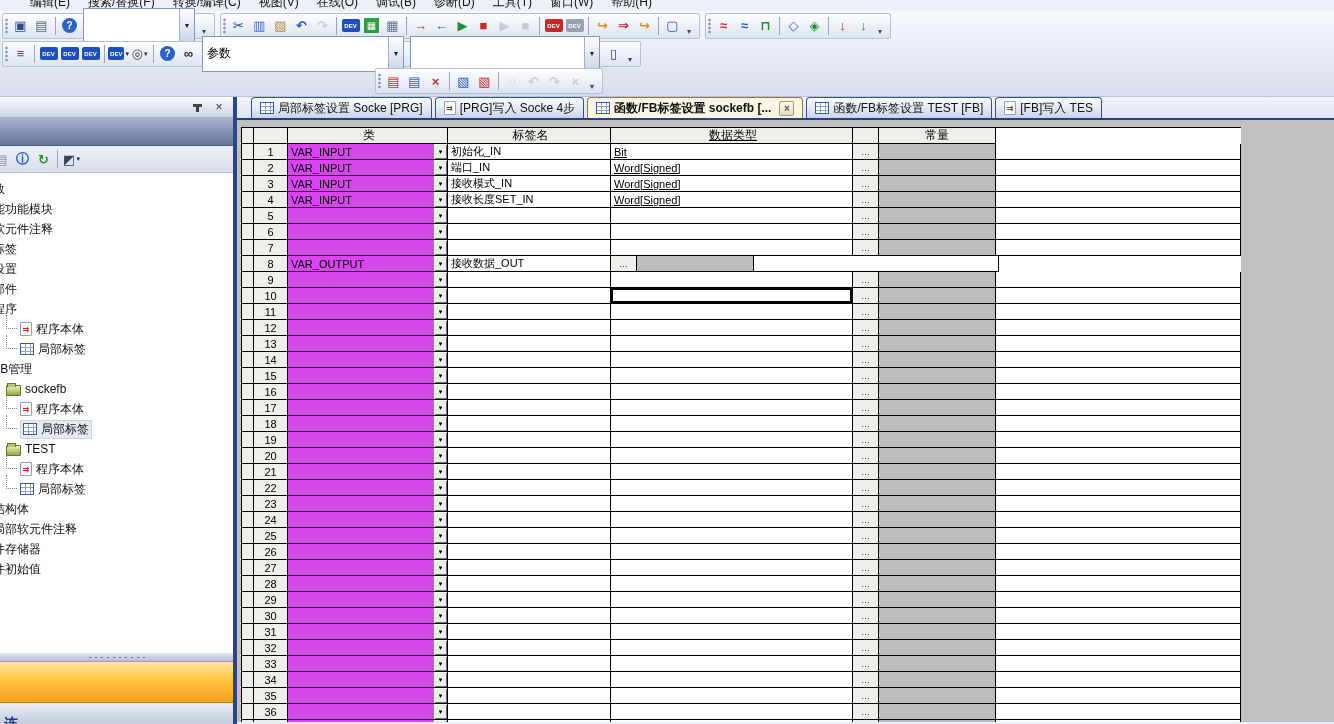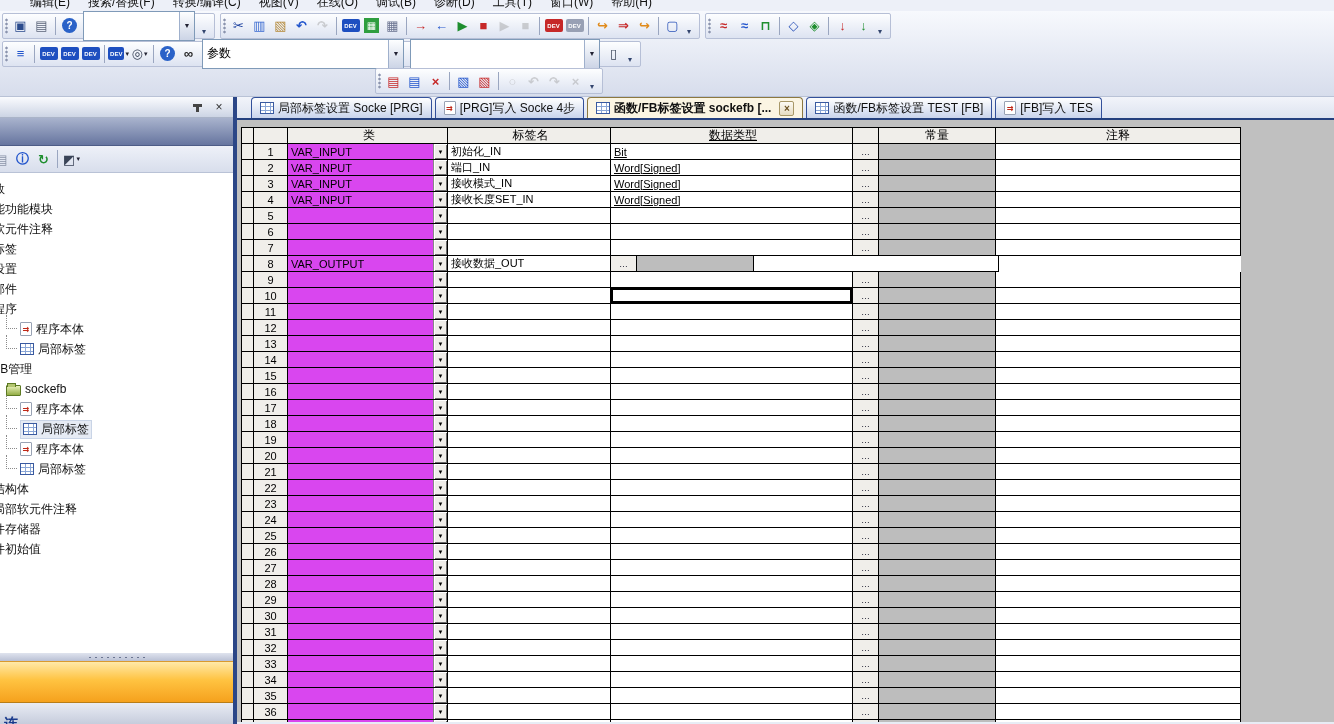--- a/index.html
+++ b/index.html
@@ -22,21 +22,21 @@
   .tbgroup::before { content:""; position:absolute; left:2px; top:4px; bottom:4px; width:3px;
              background-image:radial-gradient(#8a93ad 1px, transparent 1.2px); background-size:3px 4px; }
   .tbicon { width:21px; height:20px; display:flex; align-items:center; justify-content:center;
             font-size:13px; font-weight:bold; border-radius:2px; cursor:default; }
   .tbicon.dis { opacity:.4; filter:grayscale(1); }
   .devbox { width:18px; height:13px; border-radius:2px; color:#fff; font-size:6px; font-weight:bold;
             display:flex; align-items:center; justify-content:center; letter-spacing:0; }
   .tbsep { width:1px; height:18px; background:#9aa6c0; margin:0 3px; }
   .tbchev { width:12px; height:22px; display:flex; flex-direction:column; align-items:center; justify-content:flex-end;
             font-size:8px; color:#33456e; padding-bottom:1px; }
-  .tbcombo { height:30px; background:#fff; border:1px solid #7f9ab8; display:flex; align-items:center;
+  .tbcombo { height:36px; background:#fff; border:1px solid #7f9ab8; display:flex; align-items:center;
              font-size:12px; margin:0 3px; }
   .tbcombo .val { flex:1; padding:0 4px; white-space:nowrap; overflow:hidden; }
   .tbcombo .cb { width:15px; height:100%; background:linear-gradient(#fdfeff,#ccd4e6); border-left:1px solid #9fb0cc;
                  display:flex; align-items:center; justify-content:center; font-size:7px; color:#223; }
   .dropmark { font-size:7px; color:#223; margin-left:1px; }
   .float3 { position:absolute; left:375px; top:1px; }
 
   
   .sidebar { position:absolute; left:0; top:97px; width:233px; height:627px; background:#fff; display:flex; flex-direction:column; }
   .side-caption { height:21px; background:linear-gradient(#fafbfe,#ccd4e4); display:flex; align-items:center;
@@ -405,20 +405,26 @@
           <span>程序本体</span>
         </span>
       </div>
       <div class="titem">
         <span class="conn"></span>
         <span class="tsel" style="display: flex; align-items: center;">
           <span class="ic-table"></span>
           <span>局部标签</span>
         </span>
       </div>
+      <div class="titem" style="margin-left: 6px;">
+        <span style="display: flex; align-items: center;">
+          <span class="ic-folder"></span>
+          <span>TEST</span>
+        </span>
+      </div>
       <div class="titem">
         <span class="conn"></span>
         <span style="display: flex; align-items: center;">
           <span class="ic-ladder"></span>
           <span>程序本体</span>
         </span>
       </div>
       <div class="titem">
         <span class="conn"></span>
         <span style="display: flex; align-items: center;">
@@ -484,21 +490,20 @@
   <div class="page">
     <div class="grid" id="grid">
         <div class="grow hdr">
           <div class="gc c-ind"></div>
           <div class="gc c-num"></div>
           <div class="gc c-cls">类</div>
           <div class="gc c-lbl">标签名</div>
           <div class="gc c-typ">数据类型</div>
           <div class="gc c-dots"></div>
           <div class="gc c-const">常量</div>
-          <div class="gc c-com">注释</div>
         </div>
         <div class="grow">
           <div class="gc c-ind"></div>
           <div class="gc c-num">1</div>
           <div class="gc c-cls">VAR_INPUT<span class="ddbtn">▼</span></div>
           <div class="gc c-lbl">初始化_IN</div>
           <div class="gc c-typ">Bit</div>
           <div class="gc c-dots">…</div>
           <div class="gc c-const"></div>
           <div class="gc c-com"></div>

